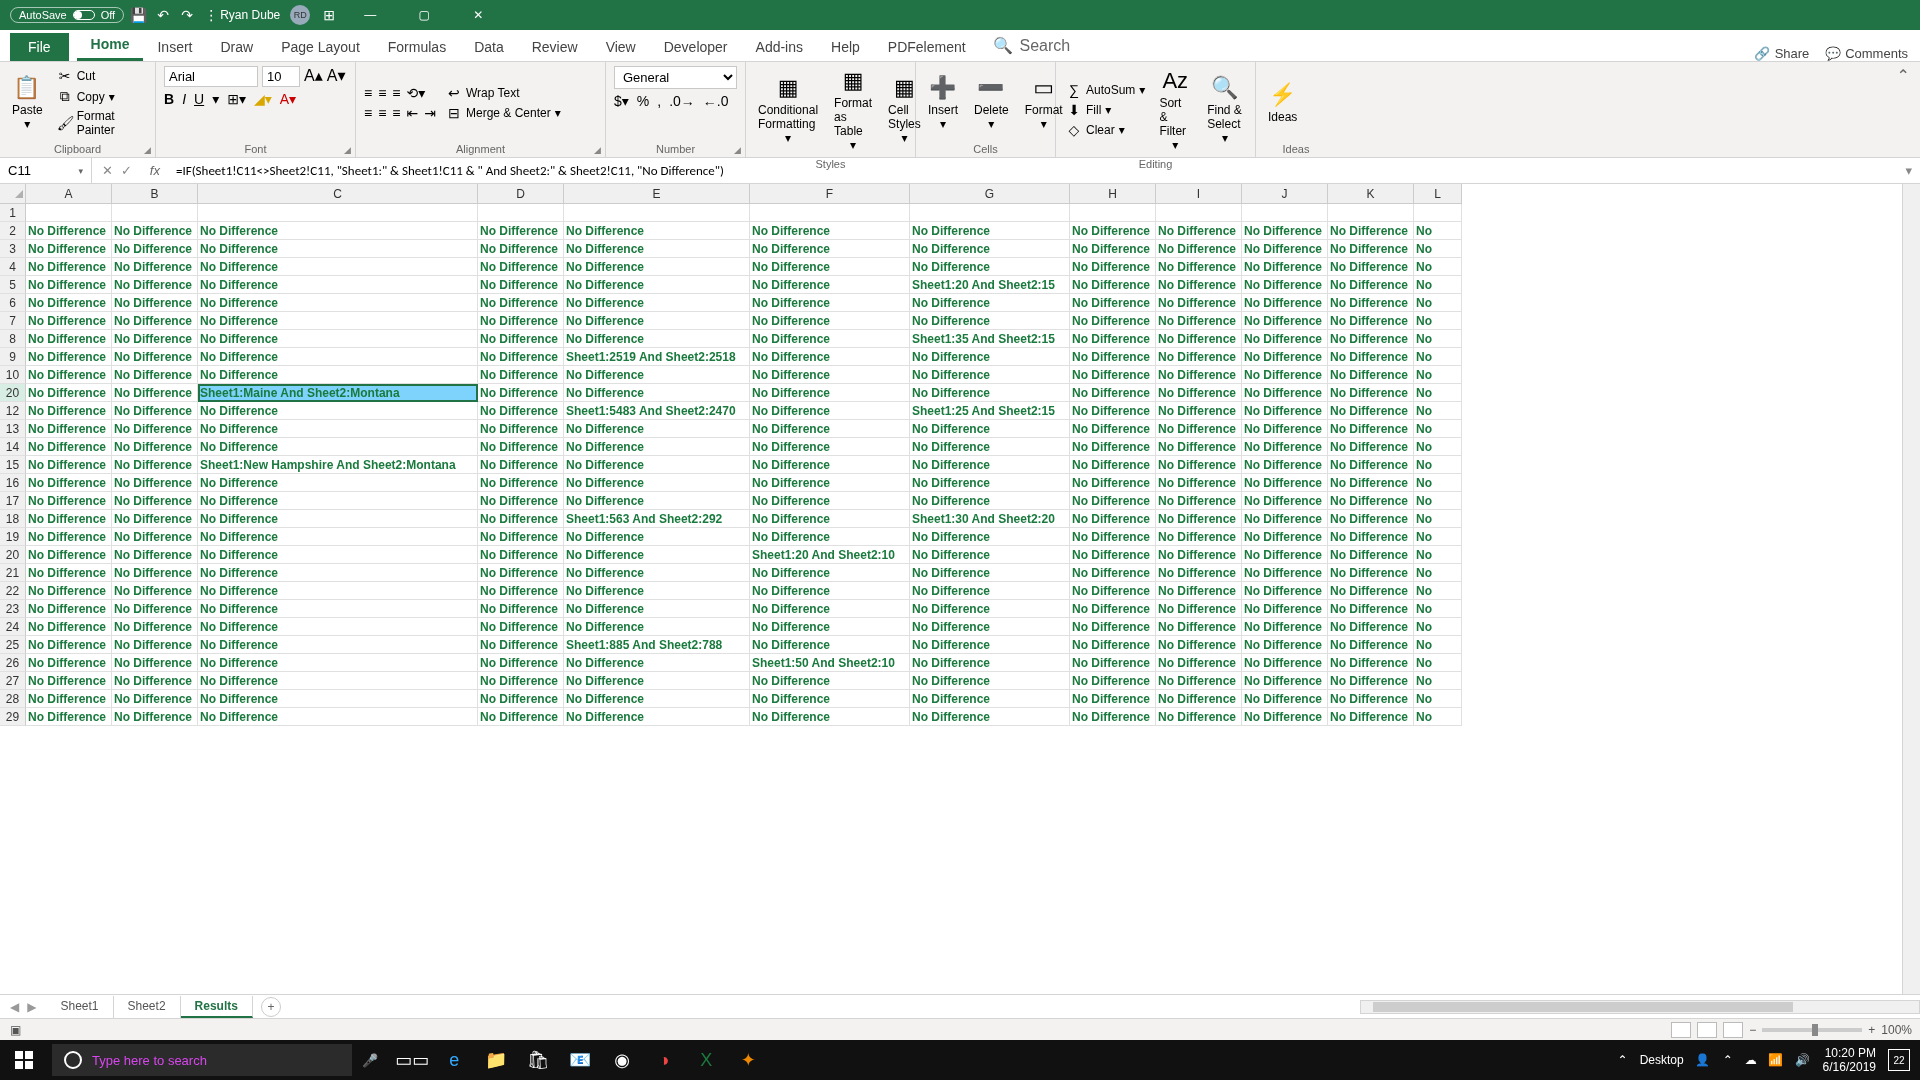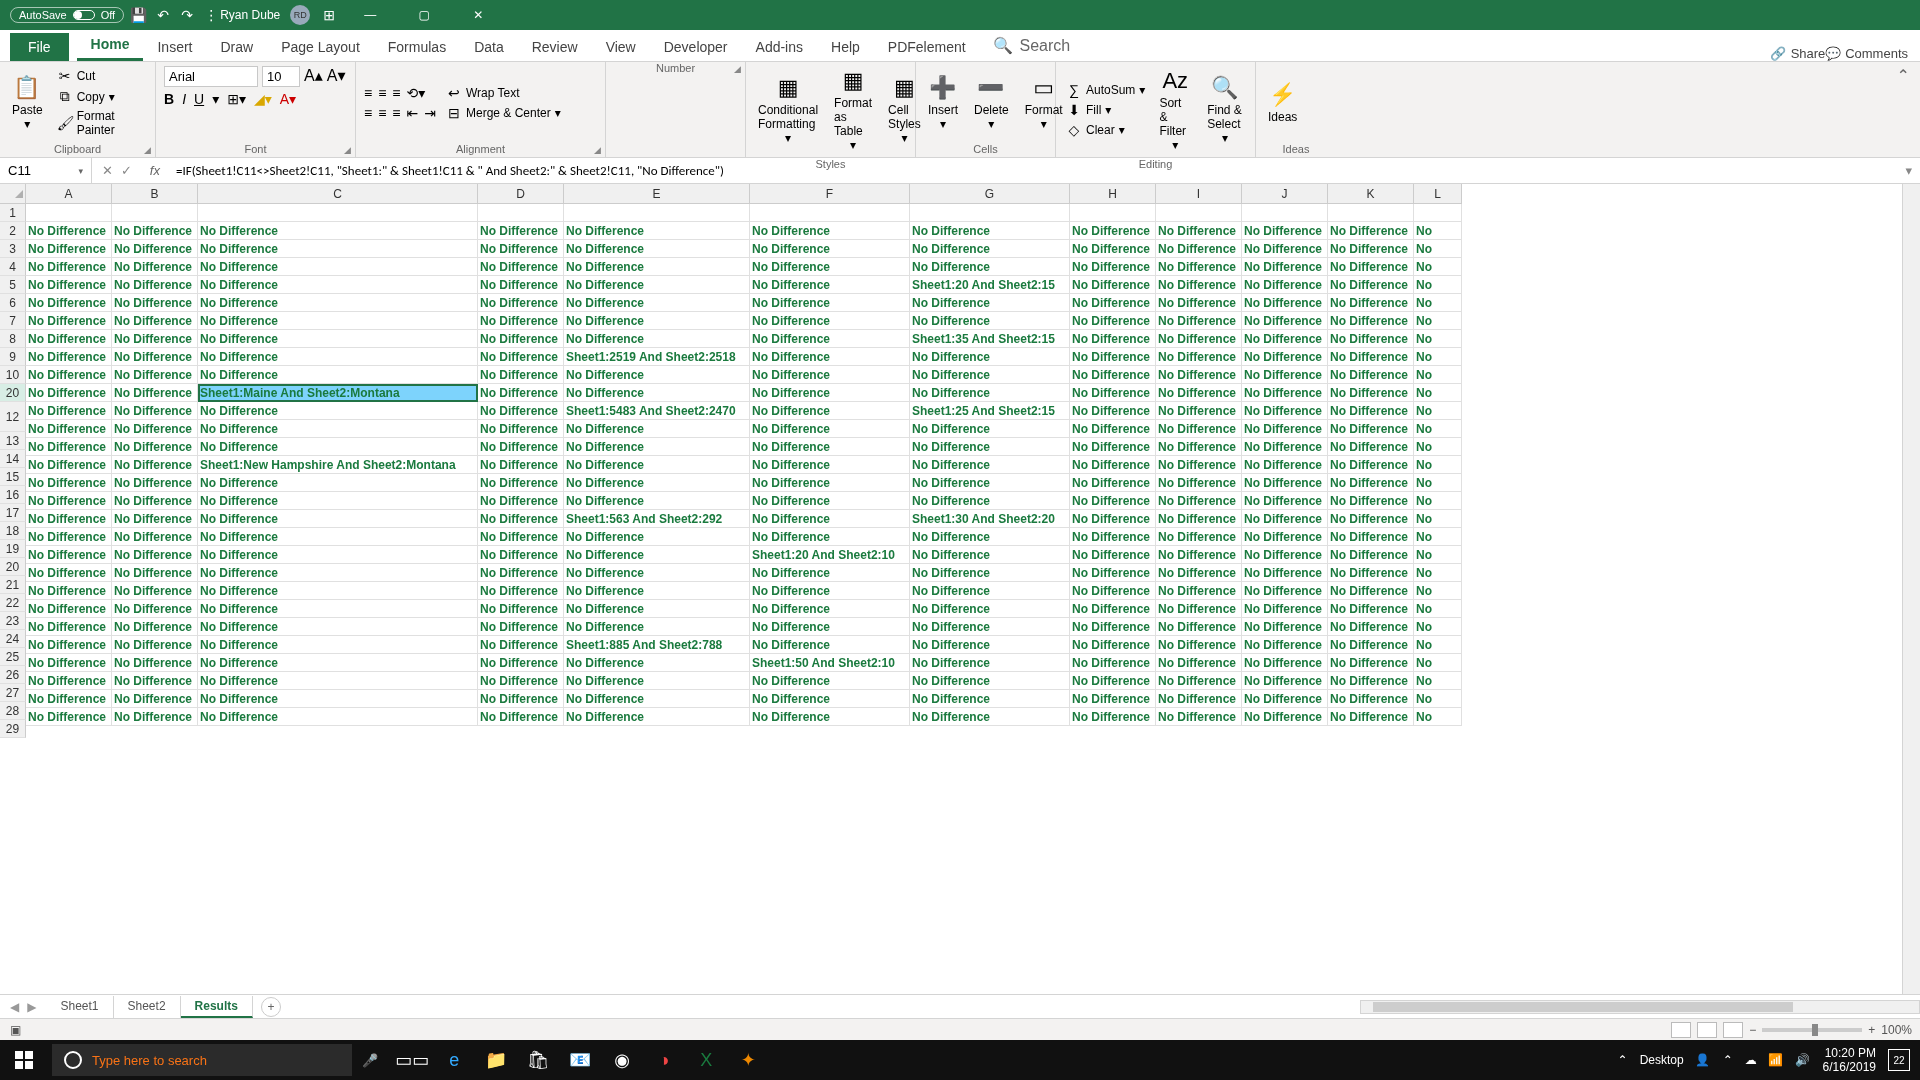--- a/index.html
+++ b/index.html
@@ -15,21 +15,21 @@
 .titlebar .center { flex: 1; text-align: center; font-size: 13px; }
 .titlebar .right { display: flex; align-items: center; gap: 10px; padding-right: 8px; }
 .avatar { width: 20px; height: 20px; border-radius: 50%; background: #9ab; display: flex; align-items: center; justify-content: center; font-size: 9px; color: #333; }
 .win-btn { width: 44px; height: 30px; display: flex; align-items: center; justify-content: center; cursor: pointer; }
 
 
 .ribbon-tabs { height: 32px; background: #fff; display: flex; align-items: flex-end; padding-left: 10px; border-bottom: 1px solid #d4d4d4; }
 .ribbon-tab { padding: 6px 14px; font-size: 14px; cursor: pointer; color: #444; }
 .ribbon-tab.file { background: #217346; color: #fff; padding: 6px 18px; margin-right: 8px; }
 .ribbon-tab.active { border-bottom: 3px solid #217346; color: #217346; font-weight: 600; }
-.ribbon-right { margin-left: auto; display: flex; gap: 0; padding-right: 12px; font-size: 13px; color: #444; }
+.ribbon-right { margin-left: auto; display: flex; gap: 16px; padding-right: 12px; font-size: 13px; color: #444; }
 .ribbon-right span { cursor: pointer; }
 
 
 .ribbon { height: 96px; background: #f3f2f1; border-bottom: 1px solid #d4d4d4; display: flex; }
 .group { border-right: 1px solid #d4d4d4; display: flex; flex-direction: column; }
 .group-body { flex: 1; display: flex; align-items: center; padding: 4px 8px; gap: 8px; }
 .group-label { font-size: 11px; color: #666; text-align: center; padding-bottom: 2px; position: relative; }
 .group-label .dlg { position: absolute; right: 4px; bottom: 2px; font-size: 9px; color: #888; }
 .big-btn { display: flex; flex-direction: column; align-items: center; font-size: 12px; cursor: pointer; padding: 2px 4px; }
 .big-btn .ico { font-size: 22px; margin-bottom: 2px; }
@@ -205,20 +205,30 @@
             <span class="ico">↩</span>
             <span>Wrap Text</span>
           </div>
         <div><span class="ico">⊟</span><span>Merge &amp; Center</span> ▾</div>
       </div>
     </div>
     <div class="group-label"><span>Alignment</span><span class="dlg">◢</span></div>
   </div>
 
   <div class="group" style="width:140px">
+    <div class="group-body" style="flex-direction:column;align-items:stretch;gap:4px">
+      <select class="fake"><option>General</option></select>
+      <div style="display:flex;gap:8px;font-size:14px">
+        <span>$▾</span>
+        <span>%</span>
+        <span>,</span>
+        <span>.0→</span>
+        <span>←.0</span>
+      </div>
+    </div>
     <div class="group-label"><span>Number</span><span class="dlg">◢</span></div>
   </div>
 
   <div class="group" style="width:170px">
     <div class="group-body">
       <div class="big-btn"><span class="ico">▦</span><span>Conditional Formatting</span>▾</div>
       <div class="big-btn"><span class="ico">▦</span><span>Format as Table</span>▾</div>
       <div class="big-btn"><span class="ico">▦</span><span>Cell Styles</span>▾</div>
     </div>
     <div class="group-label"><span>Styles</span></div>
@@ -280,21 +290,21 @@
         <div class="row-h" style="height: 18px;">2</div>
         <div class="row-h" style="height: 18px;">3</div>
         <div class="row-h" style="height: 18px;">4</div>
         <div class="row-h" style="height: 18px;">5</div>
         <div class="row-h" style="height: 18px;">6</div>
         <div class="row-h" style="height: 18px;">7</div>
         <div class="row-h" style="height: 18px;">8</div>
         <div class="row-h" style="height: 18px;">9</div>
         <div class="row-h" style="height: 18px;">10</div>
         <div class="row-h active" style="height: 18px;">20</div>
-        <div class="row-h" style="height: 30px;">12</div>
+        <div class="row-h" style="height: 18px;">12</div>
         <div class="row-h" style="height: 18px;">13</div>
         <div class="row-h" style="height: 18px;">14</div>
         <div class="row-h" style="height: 18px;">15</div>
         <div class="row-h" style="height: 18px;">16</div>
         <div class="row-h" style="height: 18px;">17</div>
         <div class="row-h" style="height: 18px;">18</div>
         <div class="row-h" style="height: 18px;">19</div>
         <div class="row-h" style="height: 18px;">20</div>
         <div class="row-h" style="height: 18px;">21</div>
         <div class="row-h" style="height: 18px;">22</div>
@@ -767,21 +777,21 @@
   <div class="start">
     <div class="win-logo">
         <span></span>
         <span></span>
         <span></span>
         <span></span>
       </div>
   </div>
   <div class="search-box">
     <div class="search-circle"></div>
-    <span style="color:#f97316">Type here to search</span>
+    <span style="color:#d946ef">Type here to search</span>
   </div>
   <span style="margin-left:10px">🎤</span>
   <div class="task-icons">
     <div class="task-ico">▭▭</div>
     <div class="task-ico" style="color:#3af">e</div>
     <div class="task-ico" style="color:#fc3">📁</div>
     <div class="task-ico">🛍</div>
     <div class="task-ico">📧</div>
     <div class="task-ico">◉</div>
     <div class="task-ico" style="color:#e44">◑</div>

